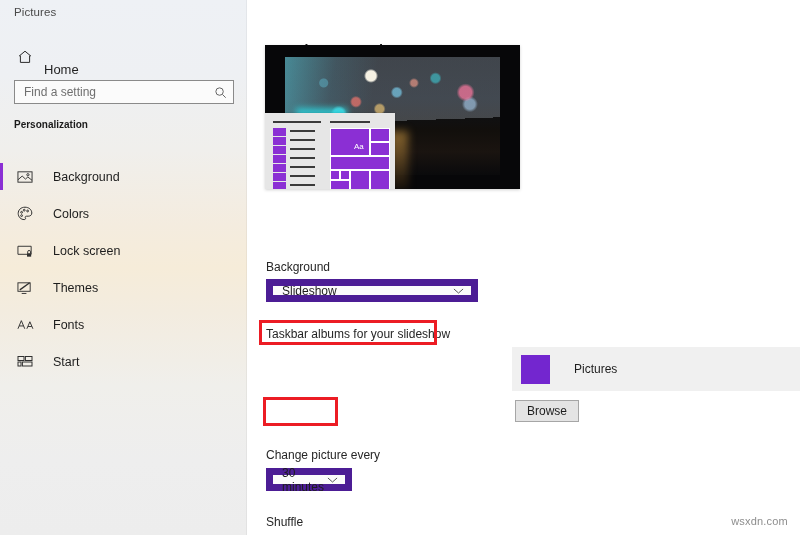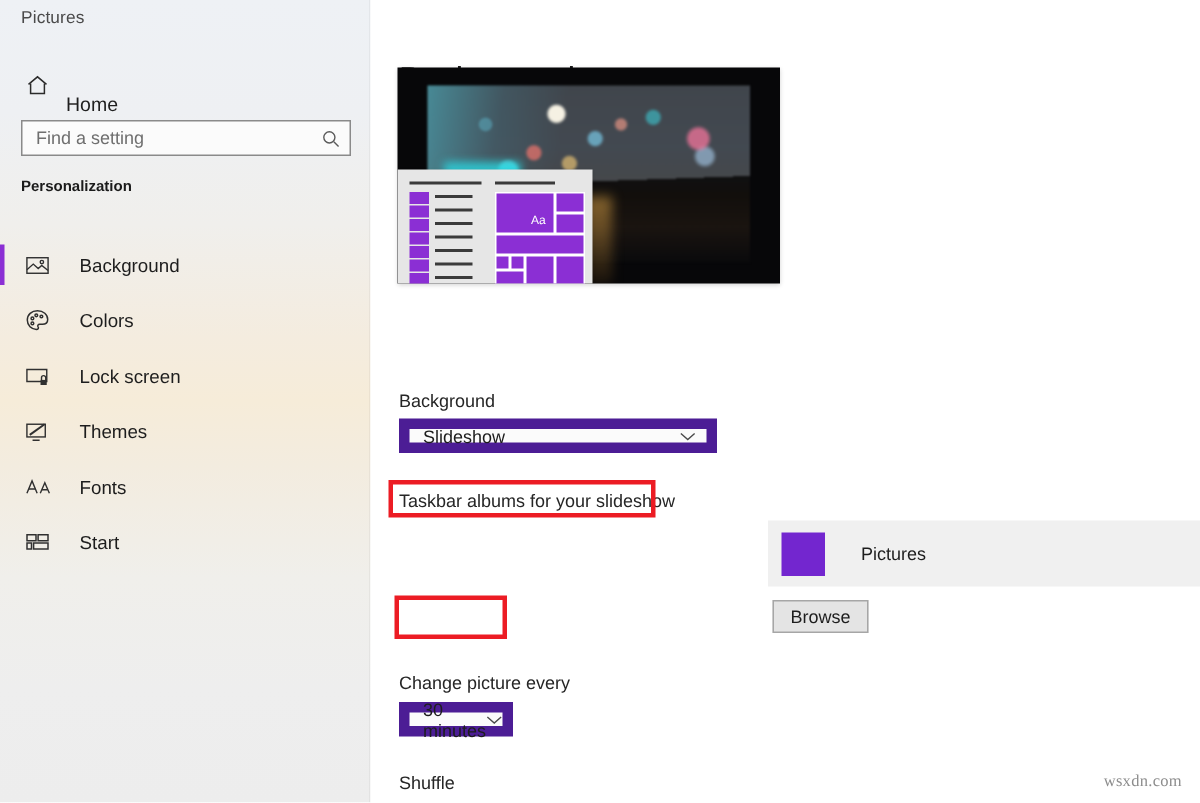--- a/index.html
+++ b/index.html
@@ -160,21 +160,21 @@
     position: absolute; left: 268px; top: 400px; width: 64px; height: 22px;
     background: #e4e4e4; border: 1px solid #a6a6a6;
     display: flex; align-items: center; justify-content: center;
     font-size: 12px; color: #1d1d1d; cursor: default;
   }
 
   .redbox { position: absolute; border: 3px solid #ec1c24; pointer-events: none; }
 
   .watermark {
     position: absolute; right: 12px; bottom: 8px;
-    font-size: 11px; color: #8d8d8d; letter-spacing: .2px; font-family: Liberation Serif, serif;
+    font-size: 11px; color: #8d8d8d; letter-spacing: .2px;
   }
 </style>
 </head>
 <body>
 
 <div class="window">
 
   <div class="sidebar">
 
     <div class="app-title">Pictures</div>
@@ -365,21 +365,21 @@
     <div class="albums-list">
       <div class="album-row">
         <span class="album-thumb"></span>
         <span class="album-name">Pictures</span>
       </div>
     </div>
 
     <div class="browse-btn">Browse</div>
 
     <div class="fld-label" style="left:19px; top:448px;">Change picture every</div>
-    <div class="combo" style="left:19px; top:468px; width:76px; height:23px;">
+    <div class="combo" style="left:19px; top:468px; width:86px; height:23px;">
       <span>30 minutes</span>
       <span class="chev">
         <svg width="11" height="8" viewBox="0 0 12 8" fill="none" stroke="currentColor" stroke-width="1">
             <path d="M1 1.8 L6 6.2 L11 1.8"></path>
           </svg>
       </span>
     </div>
 
     <div class="fld-label" style="left:19px; top:515px;">Shuffle</div>
 

